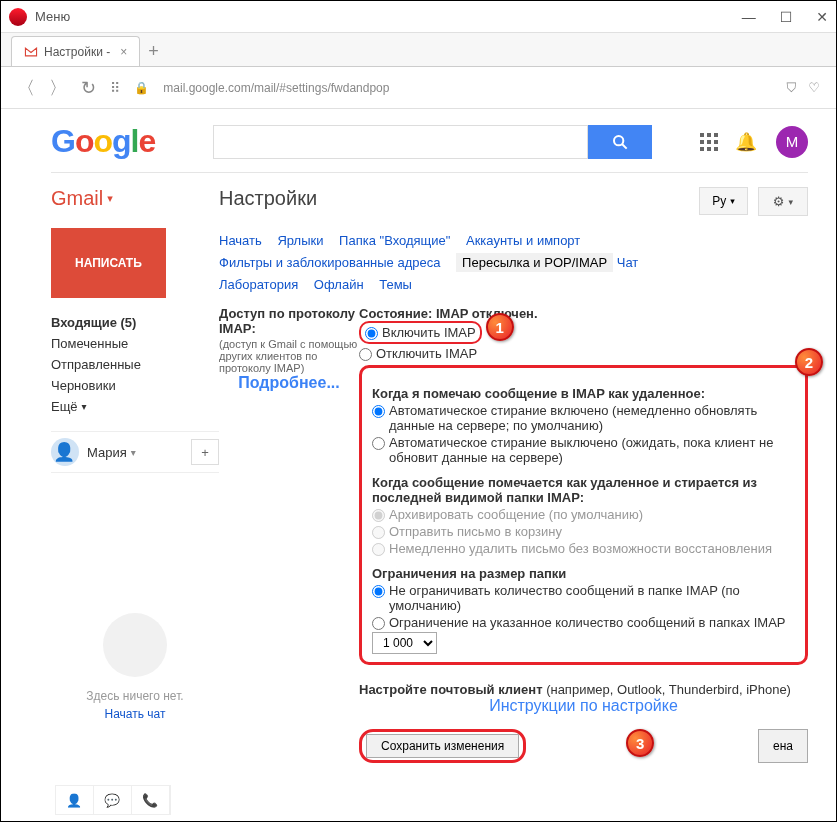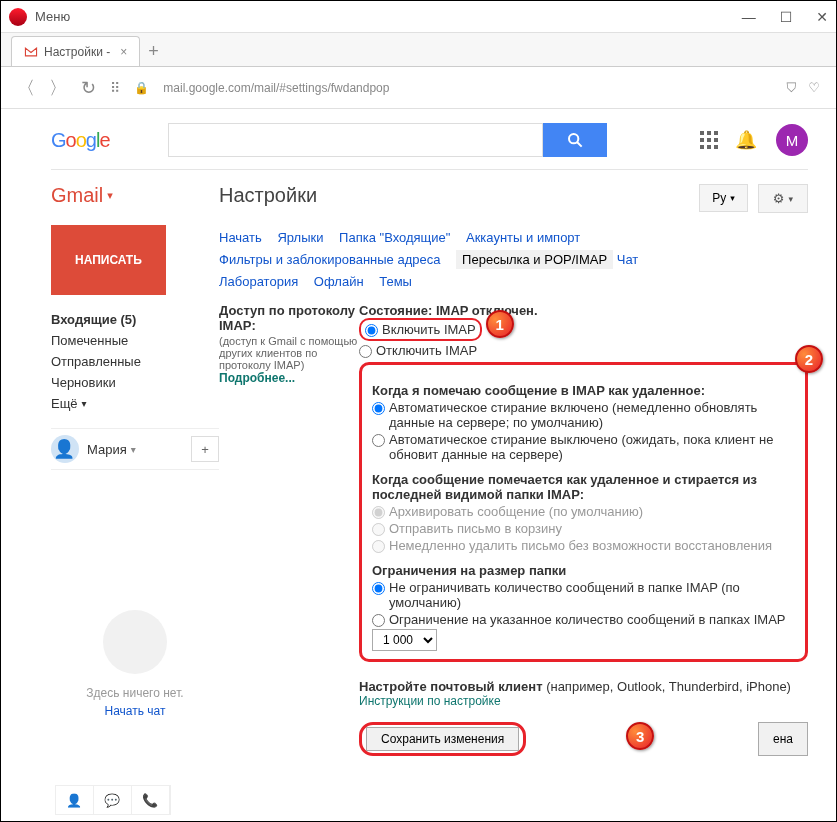--- a/index.html
+++ b/index.html
@@ -19,21 +19,21 @@
     
     .addr-bar { height: 42px; display: flex; align-items: center; padding: 0 16px; gap: 14px; border-bottom: 1px solid #e0e0e0; }
     .nav-btn { color: #888; font-size: 18px; cursor: pointer; }
     .url-field { flex: 1; display: flex; align-items: center; gap: 8px; color: #888; font-size: 12px; }
     .lock { color: #4caf50; font-size: 12px; }
     .addr-icons { display: flex; gap: 12px; color: #888; }
     
     .content { padding: 14px 28px 0 50px; }
     
     .header-row { display: flex; align-items: center; margin-bottom: 10px; }
-    .google-logo { font-size: 20px; font-weight: 400; letter-spacing: -1px; }
+    .google-logo { font-size: 32px; font-weight: 700; letter-spacing: -1px; }
     .google-logo .b { color: #4285f4; }
     .google-logo .r { color: #ea4335; }
     .google-logo .y { color: #fbbc05; }
     .google-logo .g { color: #34a853; }
     .search-box { margin-left: 58px; display: flex; }
     .search-input { width: 375px; height: 34px; border: 1px solid #ddd; padding: 0 8px; }
     .search-btn { width: 64px; height: 34px; background: #4285f4; border: none; color: #fff; display: flex; align-items: center; justify-content: center; cursor: pointer; }
     .header-icons { margin-left: auto; display: flex; align-items: center; gap: 18px; }
     .apps-icon { width: 18px; height: 18px; display: grid; grid-template-columns: repeat(3, 4px); grid-template-rows: repeat(3, 4px); gap: 3px; cursor: pointer; }
     .apps-icon div { background: #666; }
@@ -65,21 +65,21 @@
     .lang-btn { margin-left: auto; border: 1px solid #ddd; padding: 6px 12px; font-size: 12px; background: #f5f5f5; cursor: pointer; display: flex; align-items: center; gap: 4px; }
     .gear-btn { margin-left: 10px; border: 1px solid #ddd; padding: 6px 14px; background: #f5f5f5; cursor: pointer; color: #555; display: flex; align-items: center; gap: 4px; }
     
     .tabs-nav { margin-bottom: 8px; font-size: 13px; line-height: 22px; }
     .tabs-nav a { color: #15c; text-decoration: none; margin-right: 12px; cursor: pointer; }
     .tabs-nav .active { background: #f1f1f1; color: #000; padding: 2px 6px; }
     
     .settings-section { display: flex; margin-top: 10px; }
     .setting-label { width: 140px; font-size: 13px; font-weight: bold; color: #333; }
     .setting-sublabel { font-size: 11px; font-weight: normal; color: #666; margin-top: 2px; }
-    .setting-link { color: #0f766e; font-size: 12px; cursor: pointer; }
+    .setting-link { color: #3b82f6; font-size: 16px; cursor: pointer; text-align: center; }
     .setting-body { flex: 1; font-size: 13px; color: #333; }
     
     .option-row { display: flex; align-items: flex-start; gap: 4px; margin: 2px 0; }
     .option-row input[type=radio] { margin-top: 2px; }
     .option-row label { flex: 1; }
     
     .highlight-box { border: 3px solid #e8222a; border-radius: 10px; padding: 8px 10px; margin-top: 4px; position: relative; }
     .bold-head { font-weight: bold; margin-top: 10px; margin-bottom: 2px; }
     .bold-head:first-child { margin-top: 0; }
     

